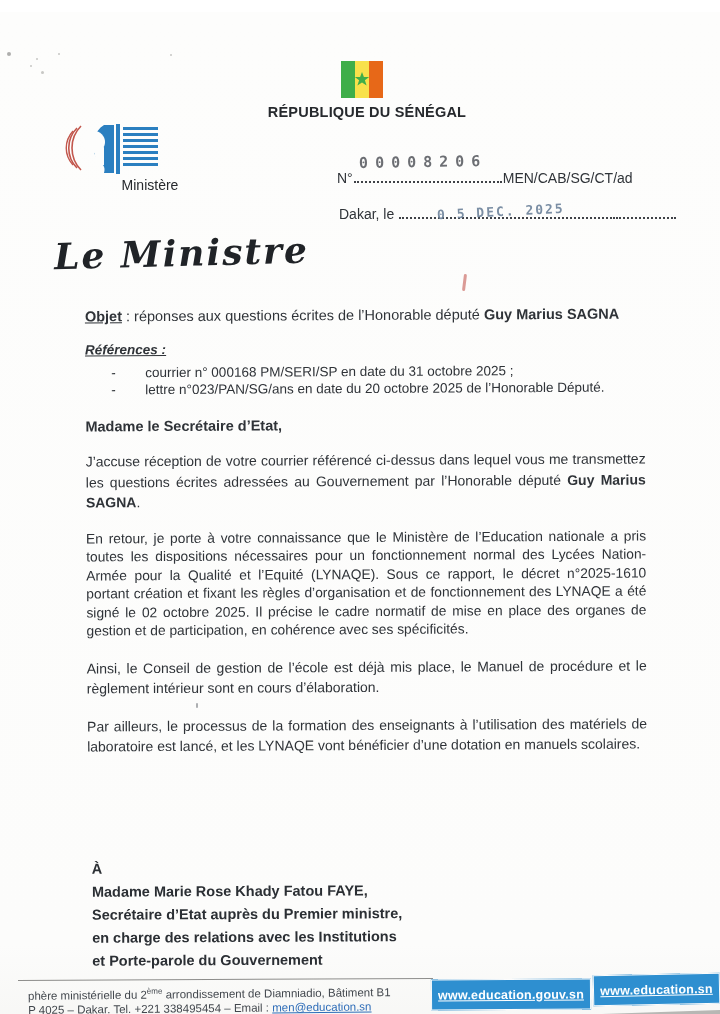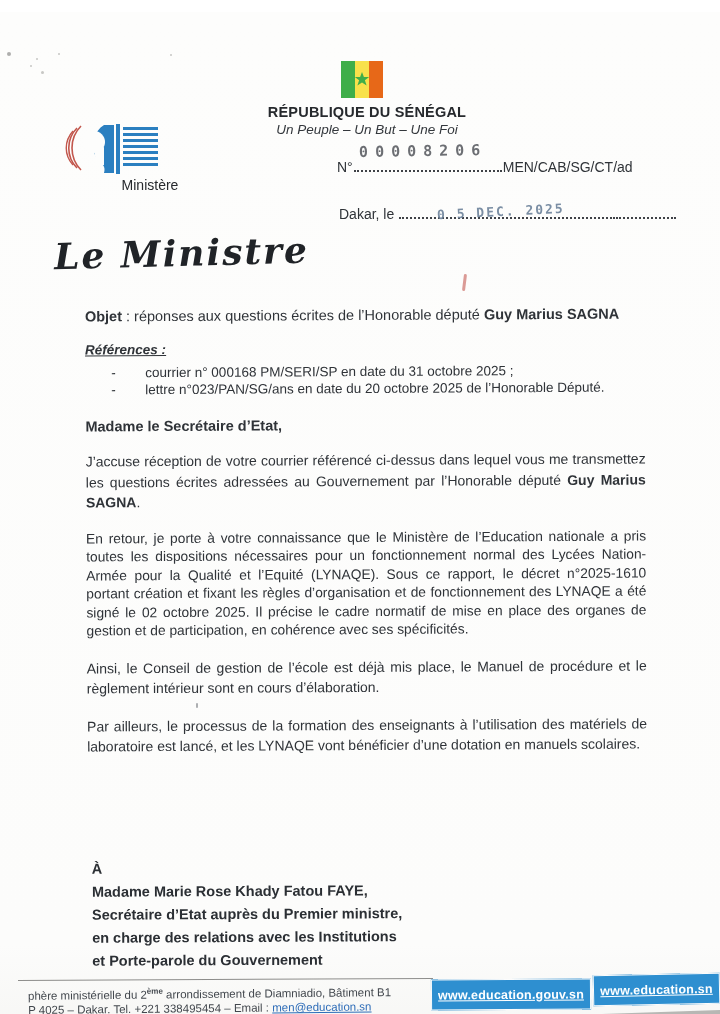--- a/index.html
+++ b/index.html
@@ -27,21 +27,21 @@
   
   .flag { position:absolute; left:341px; top:49px; width:42px; height:37px; }
   .republic-block { position:absolute; left:241px; top:92px; width:252px; text-align:center; }
   .republic { font-size:14.5px; font-weight:700; letter-spacing:.2px; color:#26292d; }
   .motto { font-size:13.5px; font-style:italic; margin-top:2px; color:#33373c; }
 
   .logo { position:absolute; left:60px; top:109px; width:102px; height:56px; }
   .ministry { position:absolute; left:38px; top:166px; width:224px; text-align:center;
               font-weight:400; font-size:14px; line-height:15.5px; color:#26292d; }
 
-  .refline { position:absolute; left:337px; top:147px; width:340px; font-size:14px; white-space:nowrap; }
+  .refline { position:absolute; left:337px; top:158px; width:340px; font-size:14px; white-space:nowrap; }
   .dots { display:inline-block; border-bottom:2px dotted #3f4247; height:11px; }
   .dots-n { width:148px; margin:0 1px; }
   .stamp-number {
     position:absolute; left:22px; top:-17px;
     font-family:"DejaVu Sans Mono", monospace;
     font-size:15px; font-weight:700; letter-spacing:7px;
     color:#53565c; opacity:.85; transform:rotate(-1deg);
   }
   .dateline { position:absolute; left:339px; top:194px; width:330px; font-size:14px; white-space:nowrap; }
   .dots-d { width:216px; margin:0 1px; }
@@ -56,40 +56,40 @@
     position:absolute; left:54px; top:220px;
     font-family:"DejaVu Serif", serif; font-style:italic; font-weight:700;
     font-size:36px; letter-spacing:2px; color:#202327; transform:rotate(-1.5deg);
   }
   .red-mark { position:absolute; left:463px; top:262px; width:3px; height:17px;
               background:#cf7a74; opacity:.75; border-radius:2px; transform:rotate(7deg); }
 
   
   .letter-body { position:absolute; left:86px; top:292px; width:560px; transform:rotate(-0.3deg); }
   .objet { font-size:14.5px; line-height:22px; }
-  .objet-label { font-weight:700; }
+  .objet-label { font-weight:700; text-decoration:underline; }
   .objet b { font-weight:700; }
   .refs-label { margin-top:15px; font-size:13.5px; font-weight:700; font-style:italic;
                 text-decoration:underline; }
   .refs-list { margin-top:8px; list-style:none; font-size:13.5px; line-height:16.5px; }
   .refs-list li { padding-left:60px; position:relative; }
   .refs-list li::before { content:"-"; position:absolute; left:26px; }
   .salutation { margin-top:20px; font-size:14.5px; font-weight:700; }
   .body-par { margin-top:17px; font-size:14px; line-height:20.5px; text-align:justify; }
   .body-par b { font-weight:700; }
 
   .addressee { position:absolute; left:92px; top:845px; font-size:14.5px;
                font-weight:700; line-height:23px; transform:rotate(-0.3deg); color:#2b2f34; }
 
   
   .footer-rule { position:absolute; left:18px; top:967px; width:415px; height:1px;
                  background:#8d8d8b; transform:rotate(-0.3deg); }
   .footer-text { position:absolute; left:28px; top:972px; width:400px;
                  font-size:11.5px; line-height:14.5px; color:#43484e; transform:rotate(-0.6deg); }
-  .footer-text sup { font-size:8px;font-weight:bold; }
+  .footer-text sup { font-size:8px; }
   .email-link { color:#2f6db8; text-decoration:underline; cursor:pointer; }
   .site-box { position:absolute; height:31px; background:#2e8fd0;
               display:flex; align-items:center; justify-content:center;
               box-shadow:0 0 0 1px #fcfcfc inset; }
   .site-box a { color:#ffffff; font-weight:700; font-size:12.5px;
                 text-decoration:underline; letter-spacing:.2px; cursor:pointer; }
   .box1 { left:431px; top:967px; width:160px; transform:rotate(-0.4deg); }
   .box2 { left:593px; top:962px; width:127px; transform:rotate(-1.2deg); }
   .shadow-strip { position:absolute; left:602px; top:1000px; width:120px; height:8px;
                   background:#b7b7b4; transform:rotate(-2deg); }
@@ -111,21 +111,20 @@
     <svg width="42" height="37" viewBox="0 0 42 37" xmlns="http://www.w3.org/2000/svg">
       <rect x="0" y="0" width="14" height="37" fill="#3fae49"></rect>
       <rect x="14" y="0" width="14" height="37" fill="#f8e14b"></rect>
       <rect x="28" y="0" width="14" height="37" fill="#e76818"></rect>
       <polygon fill="#3fae49" points="21,11 22.9,16.1 28.2,16.1 23.9,19.3 25.6,24.5 21,21.4 16.4,24.5 18.1,19.3 13.8,16.1 19.1,16.1"></polygon>
     </svg>
   </div>
 
   <div class="republic-block">
     <div class="republic">RÉPUBLIQUE DU SÉNÉGAL</div>
-    <div class="motto">Un Peuple – Un But – Une Foi</div>
   </div>
 
   <div class="logo">
     <svg width="102" height="56" viewBox="0 0 102 56" xmlns="http://www.w3.org/2000/svg">
       <path d="M17,7 C6,18 6,36 17,47" stroke="#c2574d" stroke-width="1.6" fill="none"></path>
       <path d="M13,10 C4,20 4,34 13,44" stroke="#c2574d" stroke-width="1.4" fill="none"></path>
       <path d="M21,5 C9,17 9,37 21,49" stroke="#c2574d" stroke-width="1.6" fill="none"></path>
       <path d="M44,4 h10 v48 h-10 c3,-9 -6,-11 -9,-18 c-4,-10 -1,-24 9,-30 z" fill="#2b7fc0"></path>
       <circle cx="34" cy="21" r="11" fill="#fdfdfc"></circle>
       <path d="M36,28 c-4,6 2,10 0,16 l8,0 0,-18 z" fill="#fdfdfc"></path>

